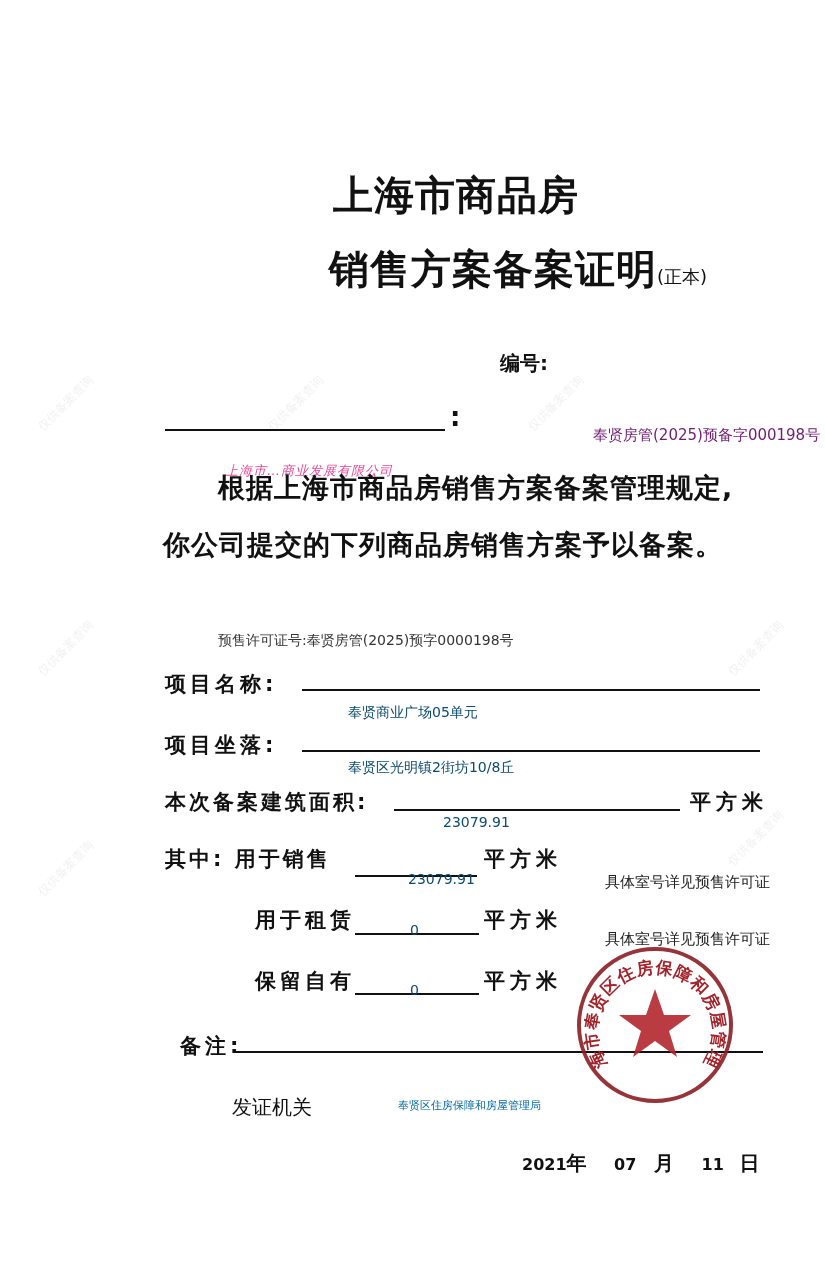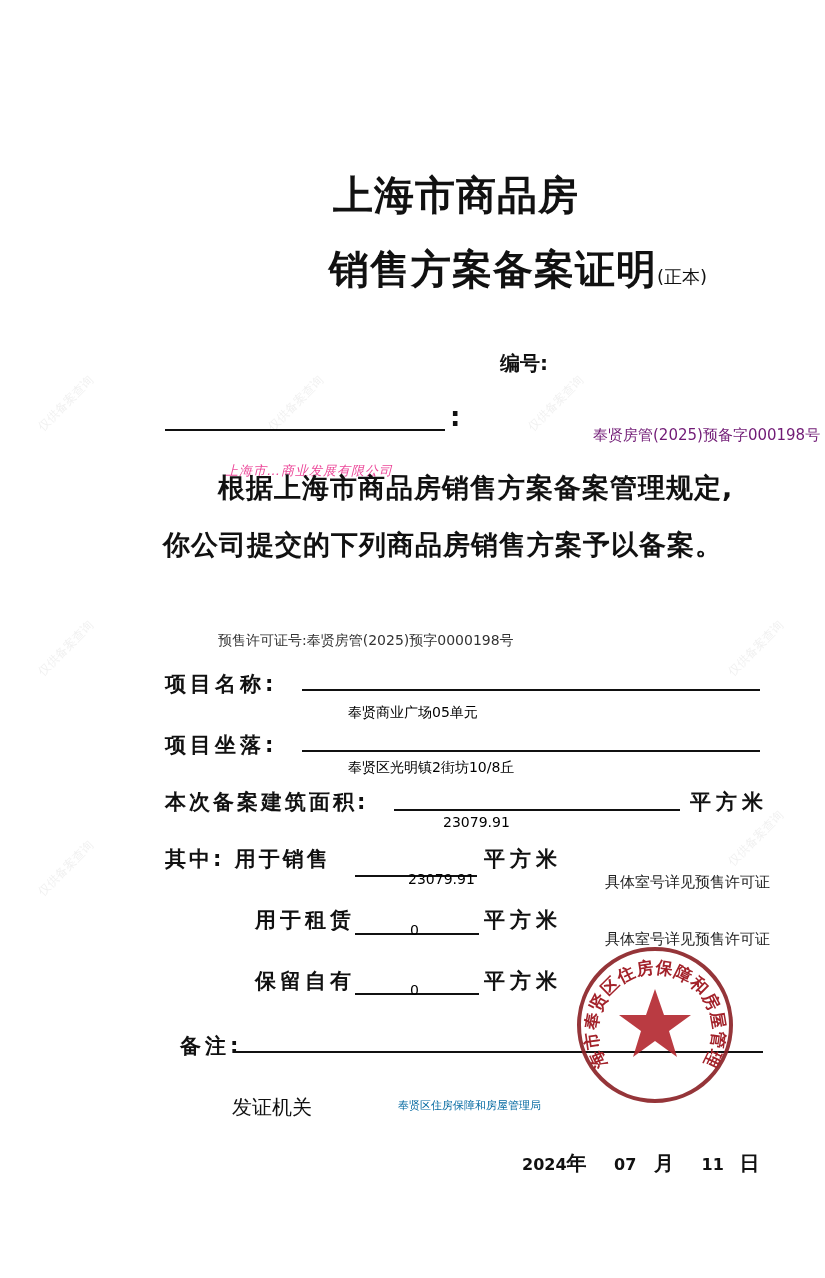--- a/index.html
+++ b/index.html
@@ -68,21 +68,21 @@
     .permit-line {
       left: 218px; top: 632px;
       font-size: 14px; color: #333;
       white-space: nowrap;
     }
     .field-label {
       font-size: 21px; font-weight: bold; letter-spacing: 4px;
       white-space: nowrap;
     }
     .field-value {
-      font-size: 14px; color: #000000; white-space: nowrap;
+      font-size: 14px; color: #0c4a6e; white-space: nowrap;
     }
     .unit {
       font-size: 21px; font-weight: bold; letter-spacing: 5px;
       white-space: nowrap;
     }
     .note-small {
       font-size: 15px; color: #222; white-space: nowrap;
     }
     .issuer-label {
       left: 232px; top: 1094px;
@@ -179,18 +179,18 @@
   <polygon points="80,44 89,70 116,70 94,86 102,112 80,96 58,112 66,86 44,70 71,70" fill="#b3262d" opacity="0.9"></polygon>
   <text font-size="17" font-weight="bold" fill="#a3222a" font-family="'DejaVu Sans', sans-serif" letter-spacing="1">
     <textPath href="#sealArc" startOffset="50%" text-anchor="middle">上海市奉贤区住房保障和房屋管理局</textPath>
   </text>
 </svg>
 
 <div class="abs issuer-label">发证机关</div>
 <div class="abs issuer-value">奉贤区住房保障和房屋管理局</div>
 
 <div class="abs date">
-  <span>2024</span><span class="big">年</span>
+  <span>2021</span><span class="big">年</span>
   <span style="margin-left:22px;">07</span>
   <span class="big" style="margin-left:12px;">月</span>
   <span style="margin-left:22px;">11</span>
   <span class="big" style="margin-left:10px;">日</span>
 </div>
 
 </body></html>

